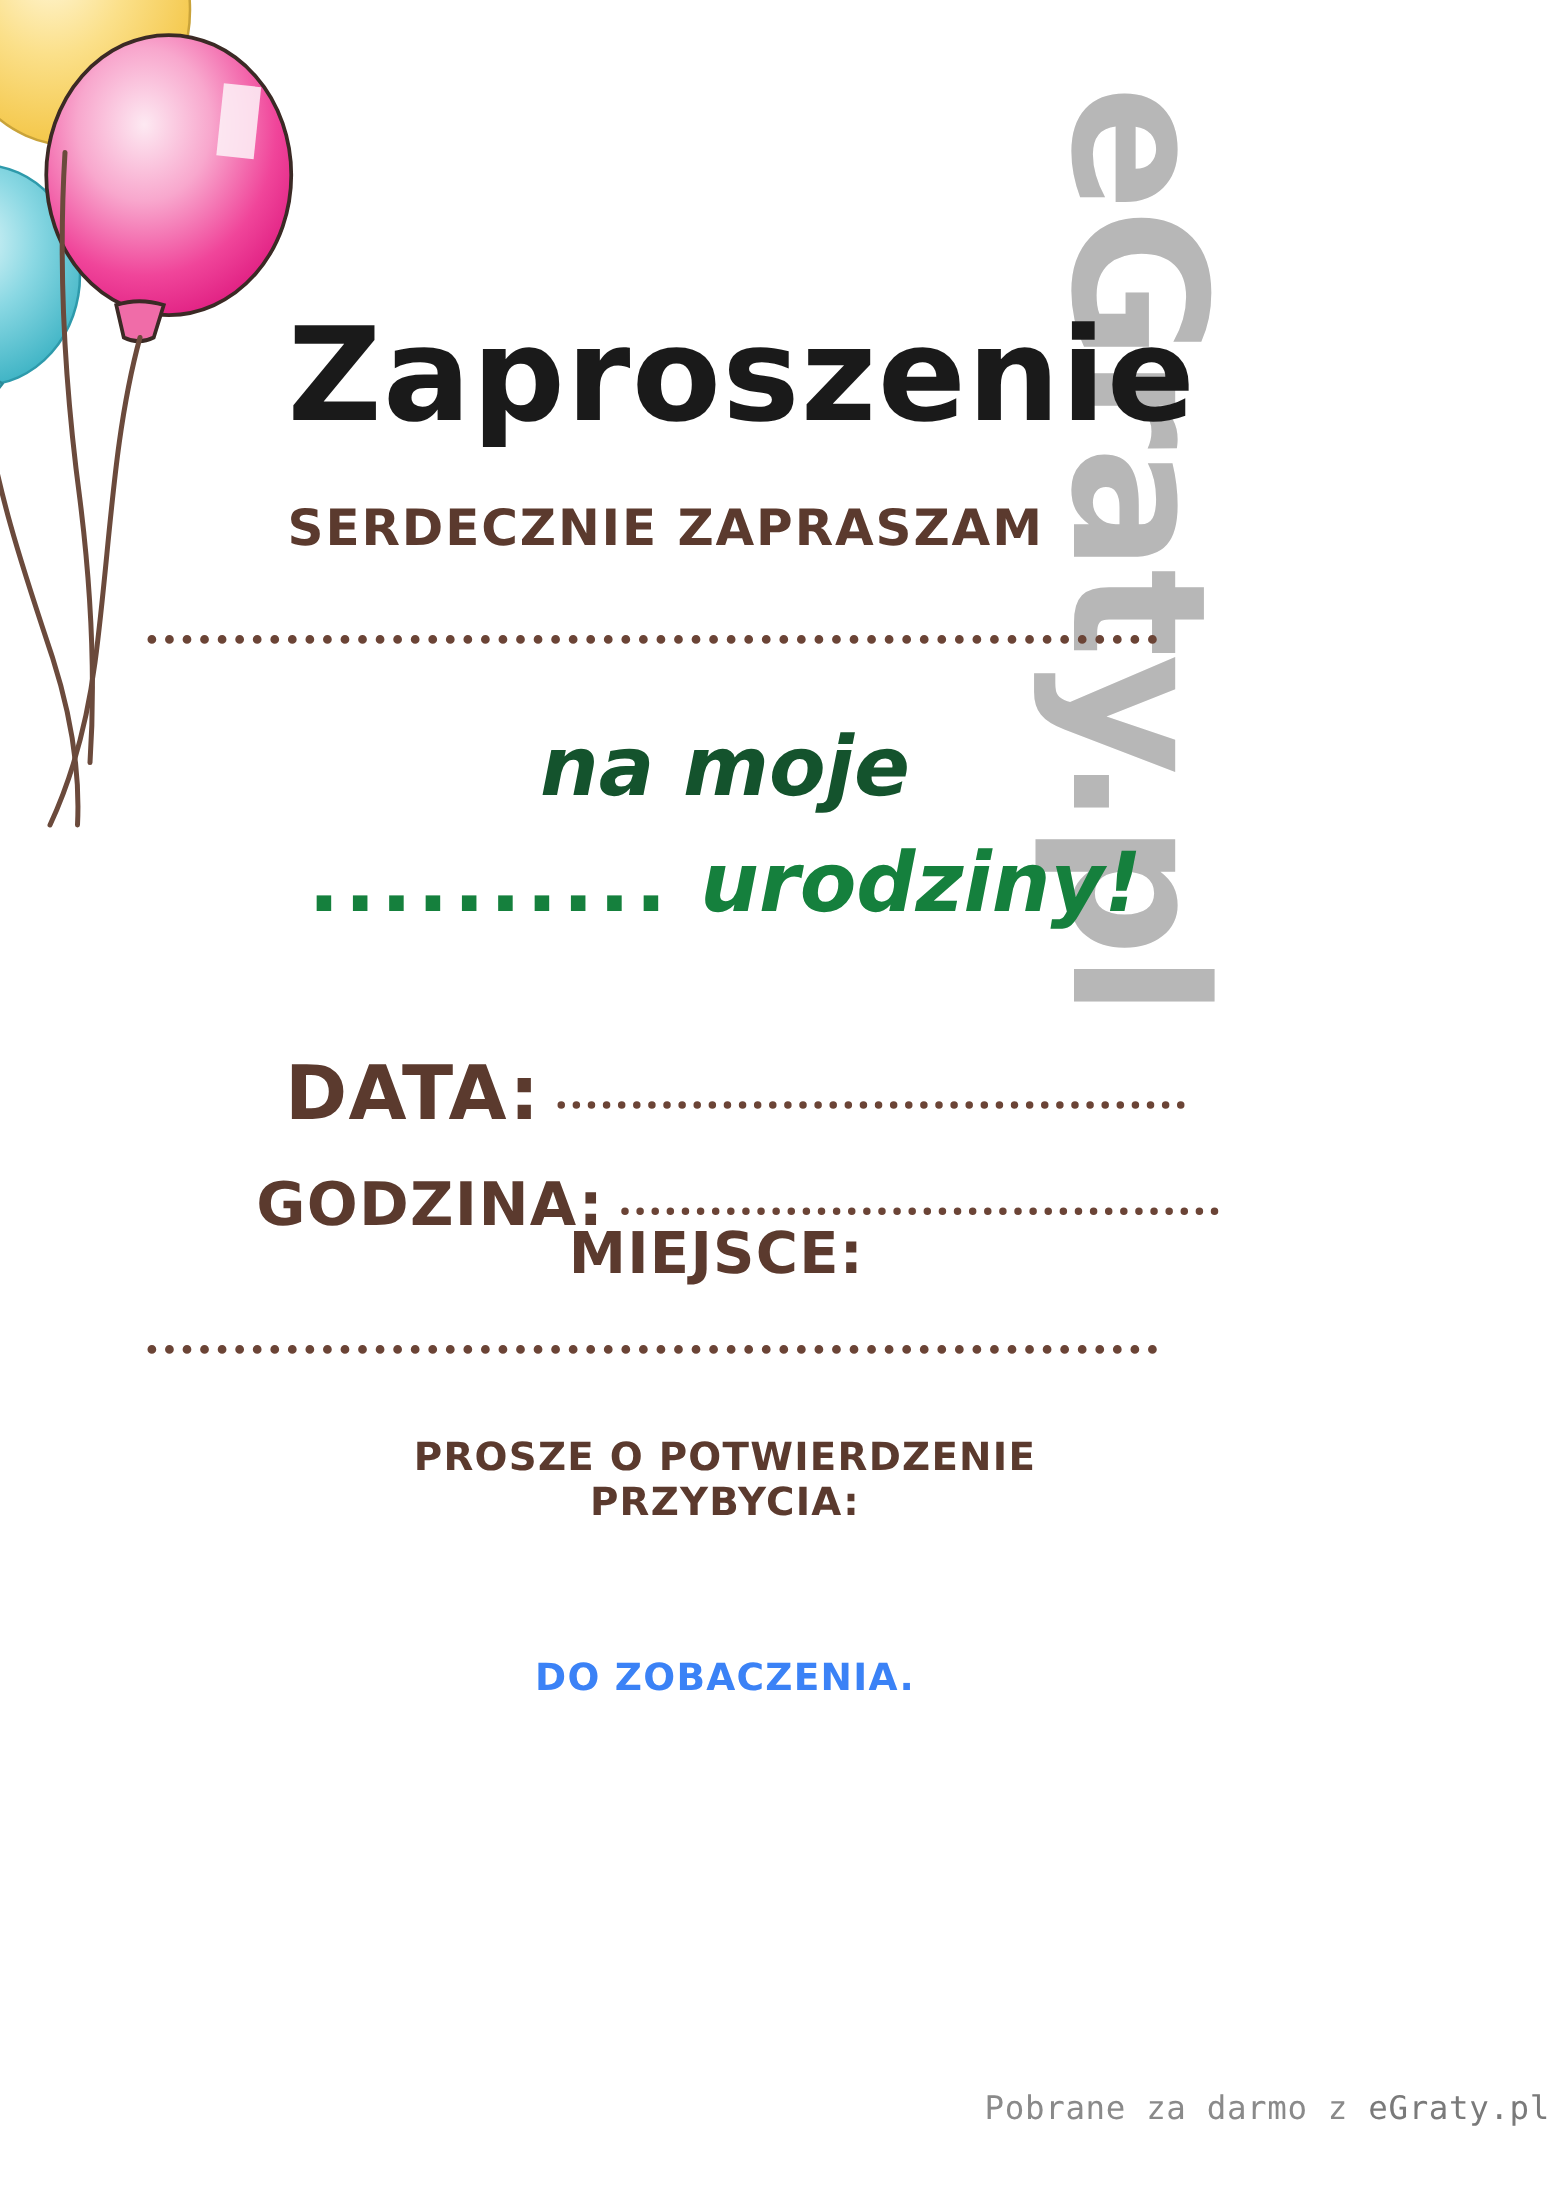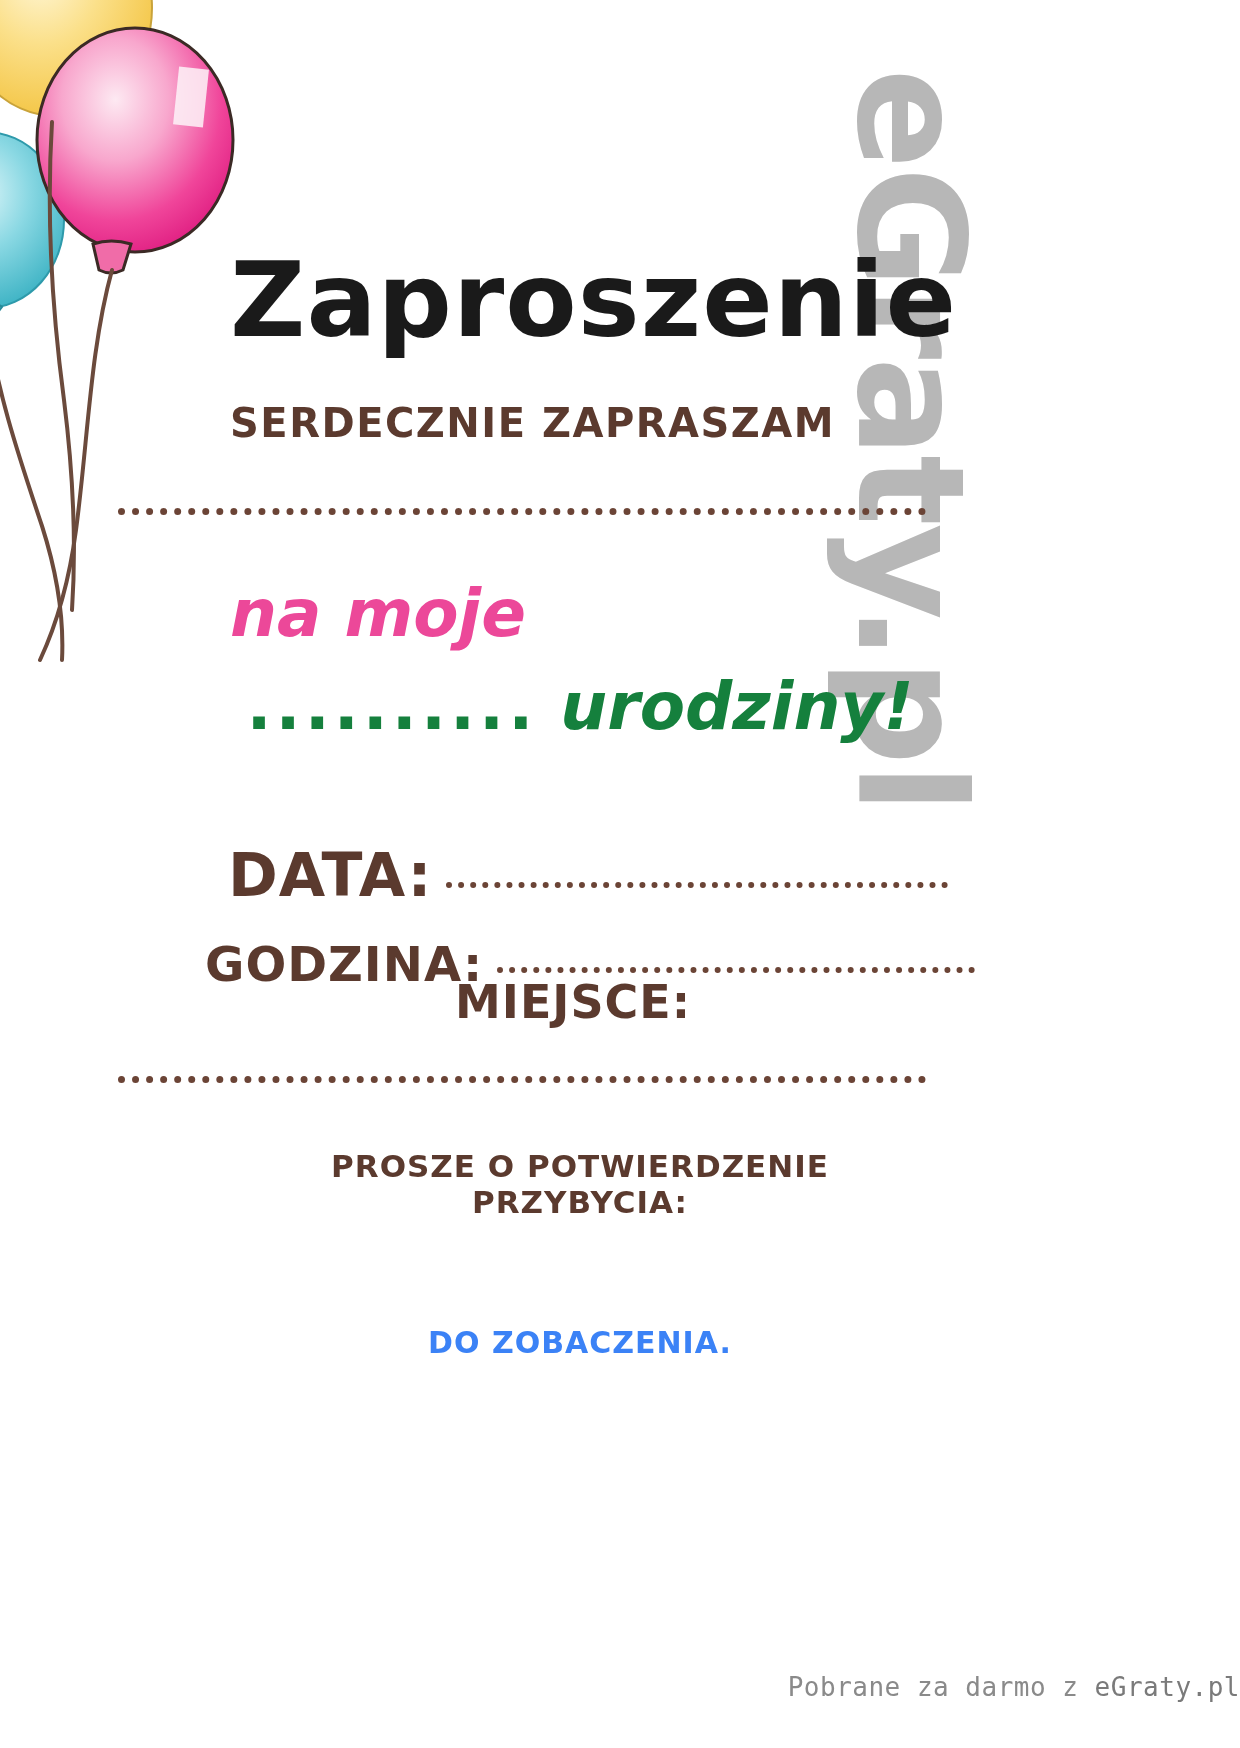--- a/index.html
+++ b/index.html
@@ -106,25 +106,26 @@
     left: 118px;
     top: 1076px;
     width: 808px;
   }
 
   .bigline1 {
     position: absolute;
     left: 230px;
     top: 575px;
     width: 700px;
+    text-align: center;
     font-family: "DejaVu Sans", sans-serif;
     font-weight: bold;
     font-style: italic;
     font-size: 66px;
-    color: #ec4899;
+    color: #14532d;
   }
 
   .bigline2 {
     position: absolute;
     left: 180px;
     top: 668px;
     width: 800px;
     text-align: center;
     font-family: "DejaVu Sans", sans-serif;
     font-weight: bold;

